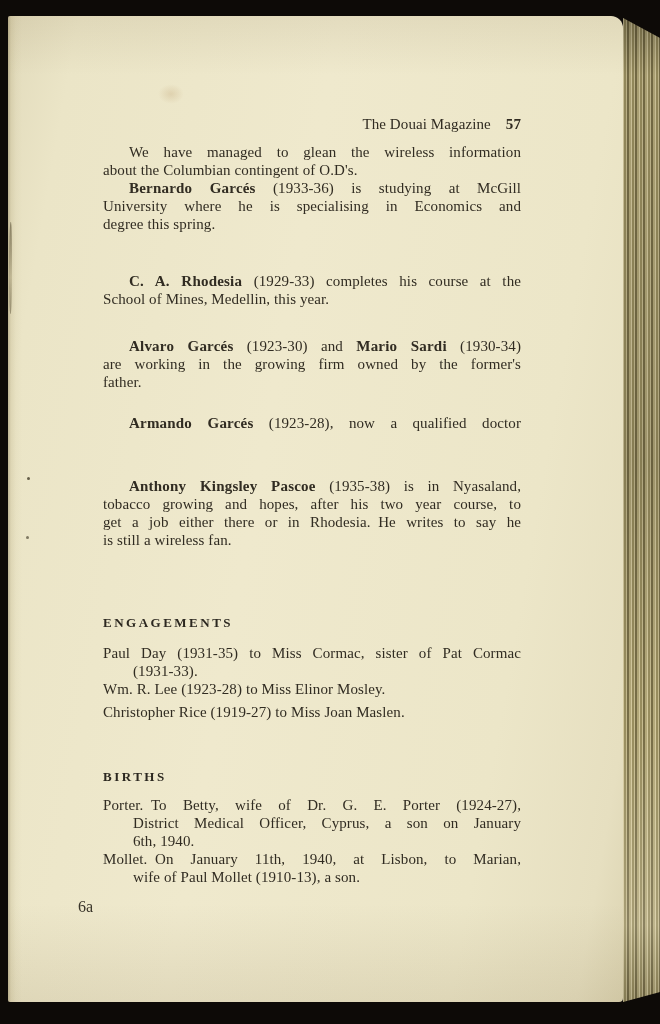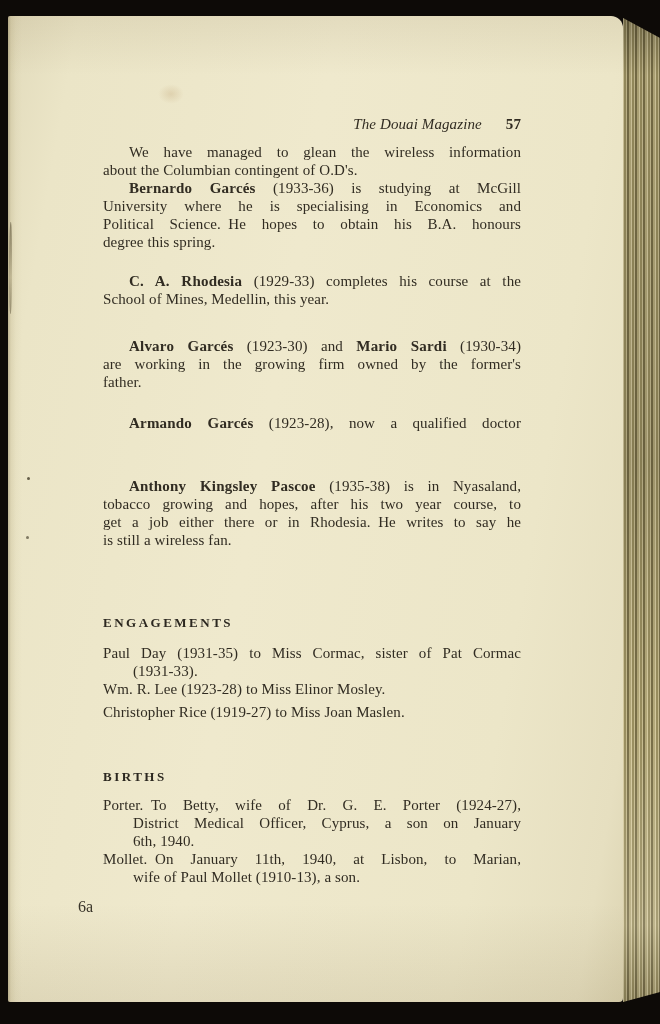--- a/index.html
+++ b/index.html
@@ -51,22 +51,22 @@
   .block{
     position:absolute;left:95px;width:418px;
     font-size:15px;line-height:18px;color:#312c22;letter-spacing:0.1px;
   }
   .line{text-align:justify;text-align-last:justify;}
   .line.last{text-align-last:left;}
   .indent .line:first-child{text-indent:26px;}
   .hang .line + .line{padding-left:30px;}
   .bold{font-weight:700;letter-spacing:0.2px;}
   .page-header{text-align:right;}
-  .page-header .title{font-style:italic;}
-  .page-header .pgnum{font-weight:700;margin-left:24px;font-style:normal;font-family:Liberation Serif, serif;}
+  .page-header .title{}
+  .page-header .pgnum{font-weight:700;margin-left:15px;font-style:normal;font-family:Liberation Serif, serif;}
   .section-heading{
     font-weight:700;font-size:13px;line-height:16px;letter-spacing:2.5px;
     color:#2c2820;
   }
   .sig-mark{
     position:absolute;left:70px;top:882px;font-size:16px;color:#3a352a;
   }
 </style>
 </head>
 <body>
@@ -82,21 +82,20 @@
   </div>
 
   <div class="block indent" style="top:127px">
       <div class="line"><span class="reg">We have managed to glean the wireless information</span></div>
       <div class="line last"><span class="reg">about the Columbian contingent of O.D's.</span></div>
     </div>
 
   <div class="block indent" style="top:163px">
       <div class="line"><span class="bold">Bernardo Garcés</span><span class="reg"> (1933-36) is studying at McGill</span></div>
       <div class="line"><span class="reg">University where he is specialising in Economics and</span></div>
-      <div class="line"><span class="reg">Political Science. He hopes to obtain his B.A. honours</span></div>
       <div class="line last"><span class="reg">degree this spring.</span></div>
     </div>
 
   <div class="block indent" style="top:256px">
       <div class="line"><span class="bold">C. A. Rhodesia</span><span class="reg"> (1929-33) completes his course at the</span></div>
       <div class="line last"><span class="reg">School of Mines, Medellin, this year.</span></div>
     </div>
 
   <div class="block indent" style="top:321px">
       <div class="line"><span class="bold">Alvaro Garcés</span><span class="reg"> (1923-30) and </span><span class="bold">Mario Sardi</span><span class="reg"> (1930-34)</span></div>

